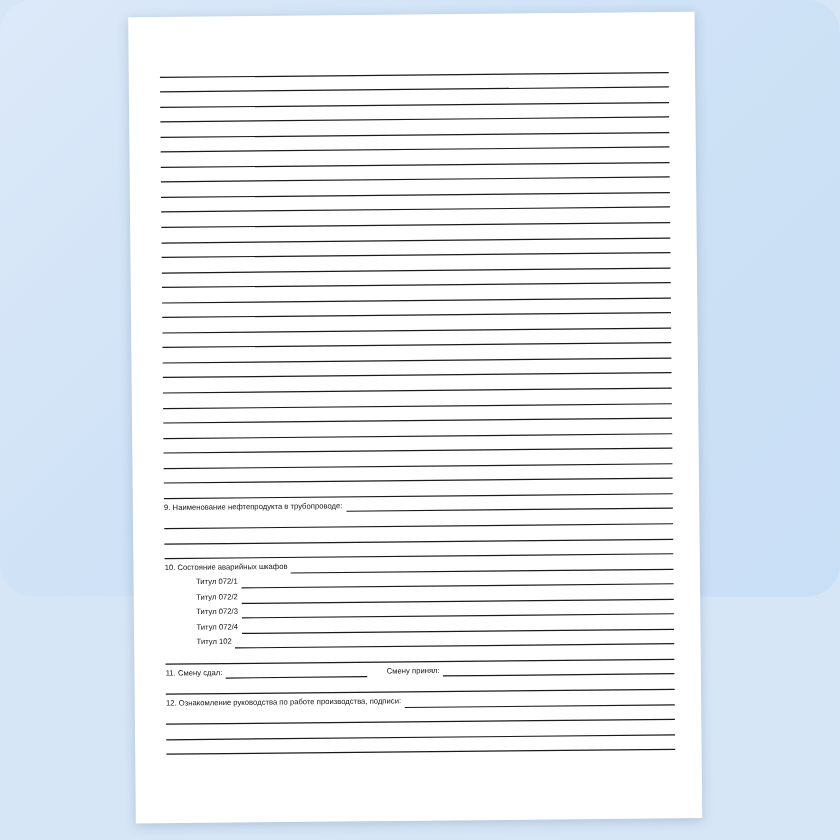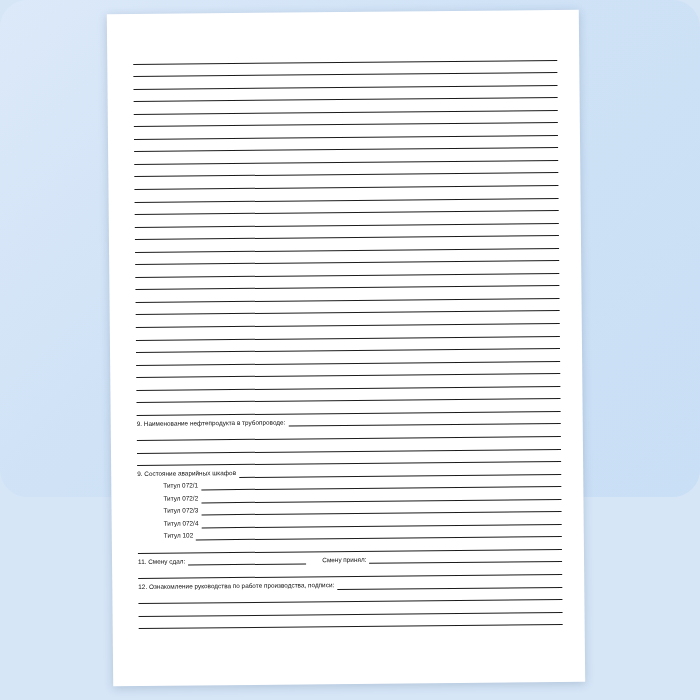--- a/index.html
+++ b/index.html
@@ -203,21 +203,21 @@
         <div class="rule-row">
           <div class="rule"></div>
         </div>
         <div class="rule-row">
           <div class="rule"></div>
         </div>
         <div class="rule-row">
           <div class="rule"></div>
         </div>
         <div class="labeled-row">
-          <span class="txt">9.  Состояние  аварийных шкафов</span>
+          <span class="txt">10.  Состояние  аварийных шкафов</span>
           <span class="fill"></span>
         </div>
         <div class="labeled-row">
           <span class="txt indent">Титул 072/1</span>
           <span class="fill"></span>
         </div>
         <div class="labeled-row">
           <span class="txt indent">Титул 072/2</span>
           <span class="fill"></span>
         </div>

